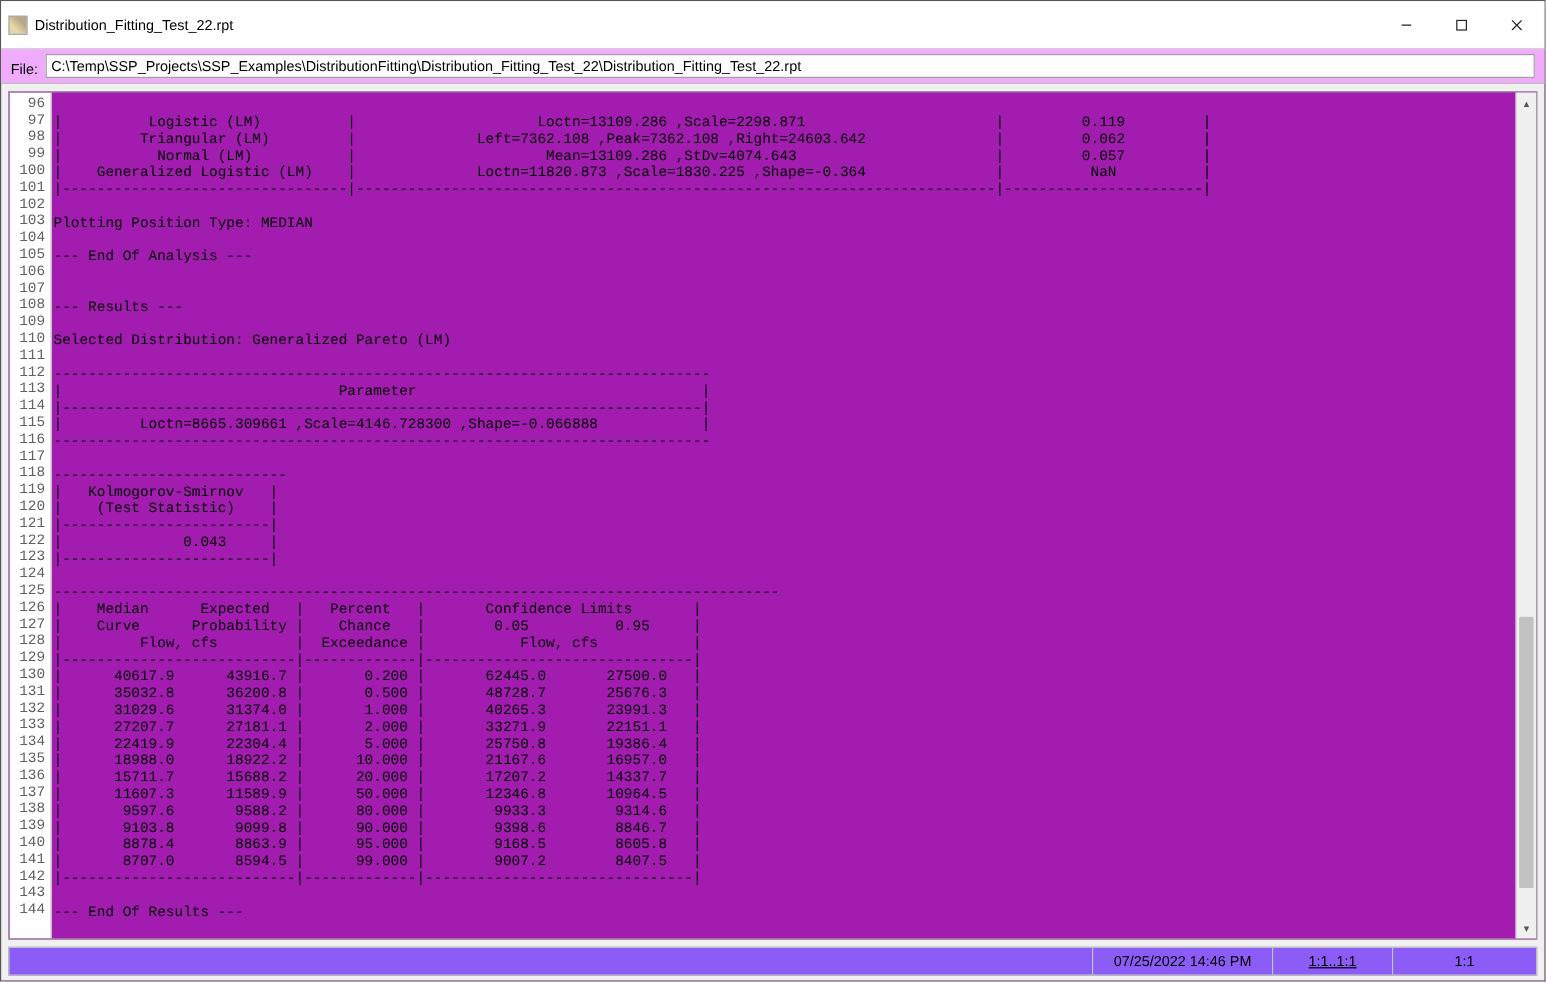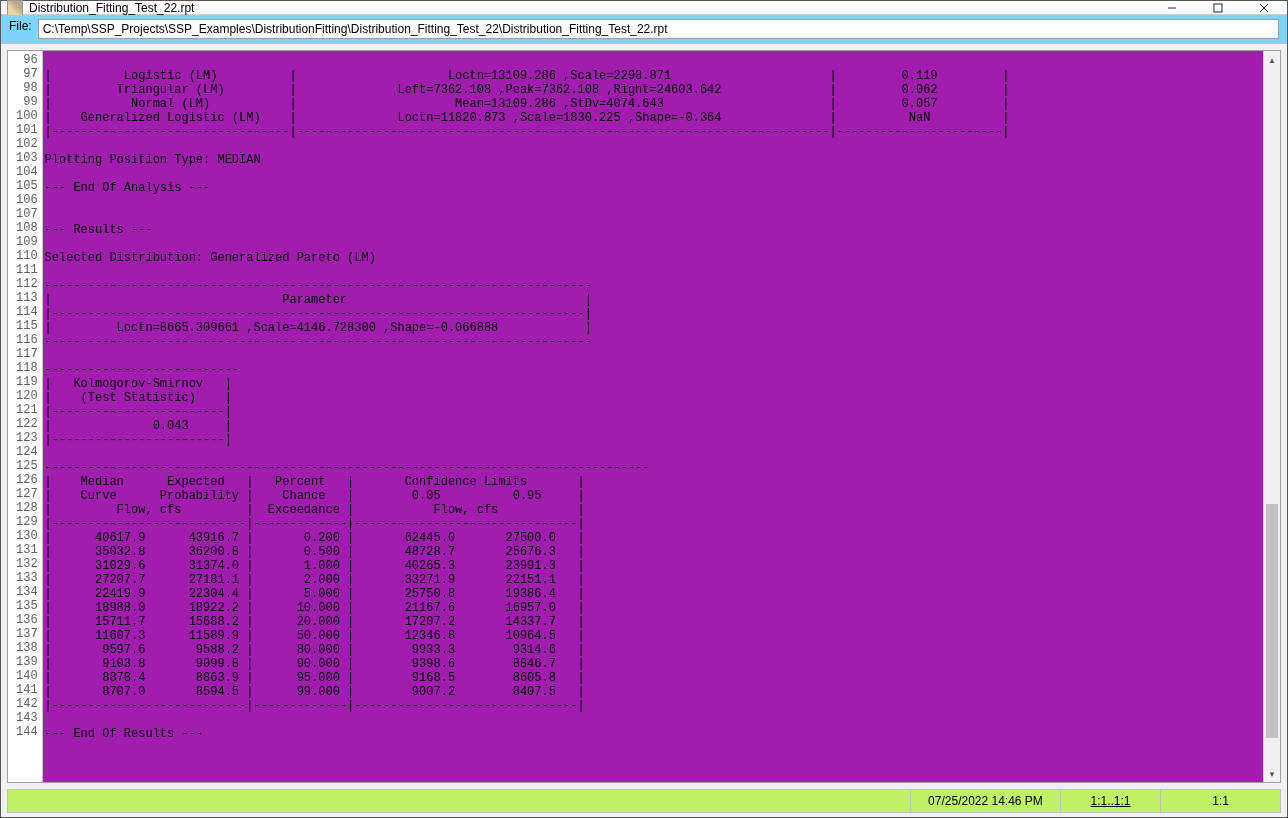--- a/index.html
+++ b/index.html
@@ -14,21 +14,21 @@
   .window {
     width: 100%;
     height: 100%;
     border: 1px solid #555;
     display: flex;
     flex-direction: column;
     background: #f0f0f0;
   }
   .titlebar {
     background: #ffffff;
-    height: 14px;
+    height: 40px;
     display: flex;
     align-items: center;
     border-bottom: 1px solid #d0d0d0;
     padding: 0 0 0 6px;
   }
   .titlebar-icon {
     width: 16px; height: 16px;
     margin-right: 6px;
     display:inline-block;
     background: linear-gradient(45deg,#e8d8a8 30%,#b8a888 70%);
@@ -58,25 +58,25 @@
     border-bottom: 1px solid #d0d0d0;
     display: flex;
     gap: 14px;
   }
   .menuitem {
     color: #000;
     cursor: default;
   }
   .filepathbar {
     display: flex;
-    align-items: flex-start;
+    align-items: flex-end;
     padding: 4px 8px;
     gap: 6px;
     border-bottom: 1px solid #c0c0c0;
-    background:#7dd3fc;
+    background:#f0abfc;
   }
   .filepath-label { color:#000; }
   .filepath-input {
     flex:1;
     border:1px solid #a0a0a0;
     background:#fff;
     padding:2px 4px;
     font-size:12px;
     font-family: "Segoe UI", Tahoma, sans-serif;
     color:#000;
@@ -129,21 +129,21 @@
   .scroll-thumb{
     position:absolute;
     left:2px;right:2px;
     top:62%;
     height:32%;
     background:#c2c2c2;
     border-radius:1px;
   }
   .statusbar {
     height:24px;
-    background:#bef264;
+    background:#8b5cf6;
     border-top:1px solid #c0c0c0;
     display:flex;
     margin:0 6px 4px 6px;
     border:1px solid #c0c0c0;
   }
   .status-cell {
     border-left:1px solid #c0c0c0;
     padding:3px 10px;
     color:#000;
     font-size:12px;

